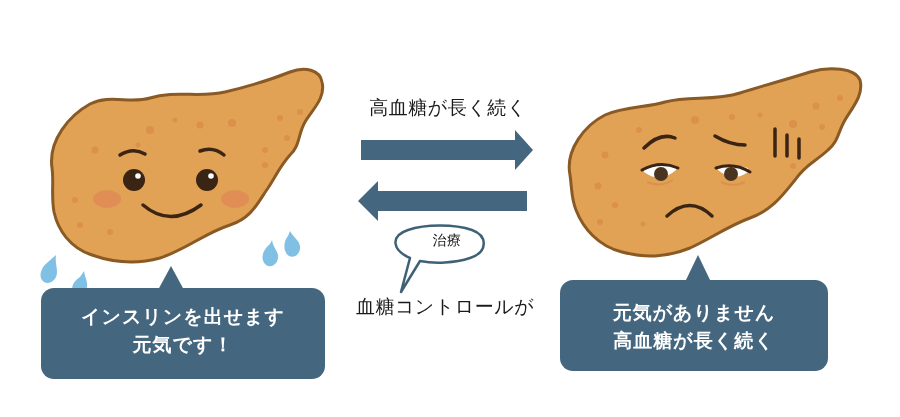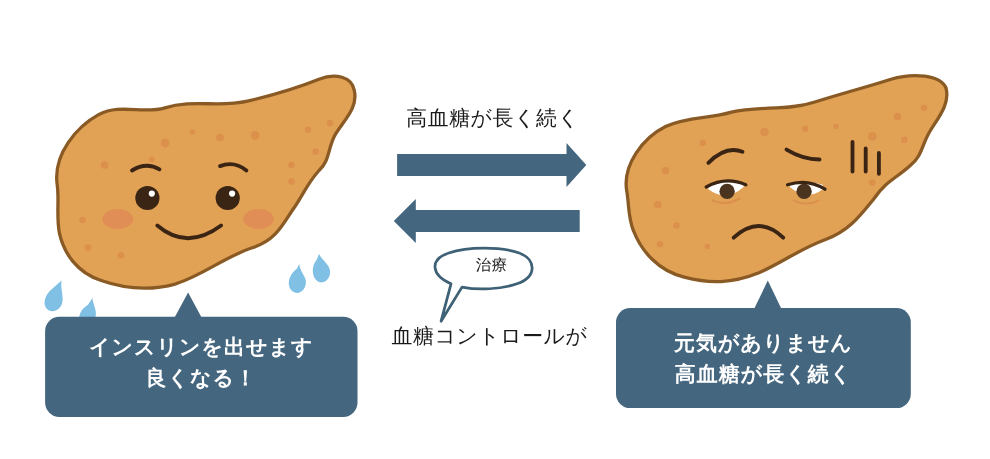--- a/index.html
+++ b/index.html
@@ -134,19 +134,19 @@
 <div class="label top-label">高血糖が長く続く</div>
 
 <div class="label bubble-label">治療</div>
 
 <div class="label bottom-label">
   <div>血糖コントロールが</div>
 </div>
 
 <div class="box-text box-left-text">
   <div>インスリンを出せます</div>
-  <div>良くなる！</div>
+  <div>元気です！</div>
 </div>
 
 <div class="box-text box-right-text">
   <div>元気がありません</div>
   <div>高血糖が長く続く</div>
 </div>
 
 </body></html>

